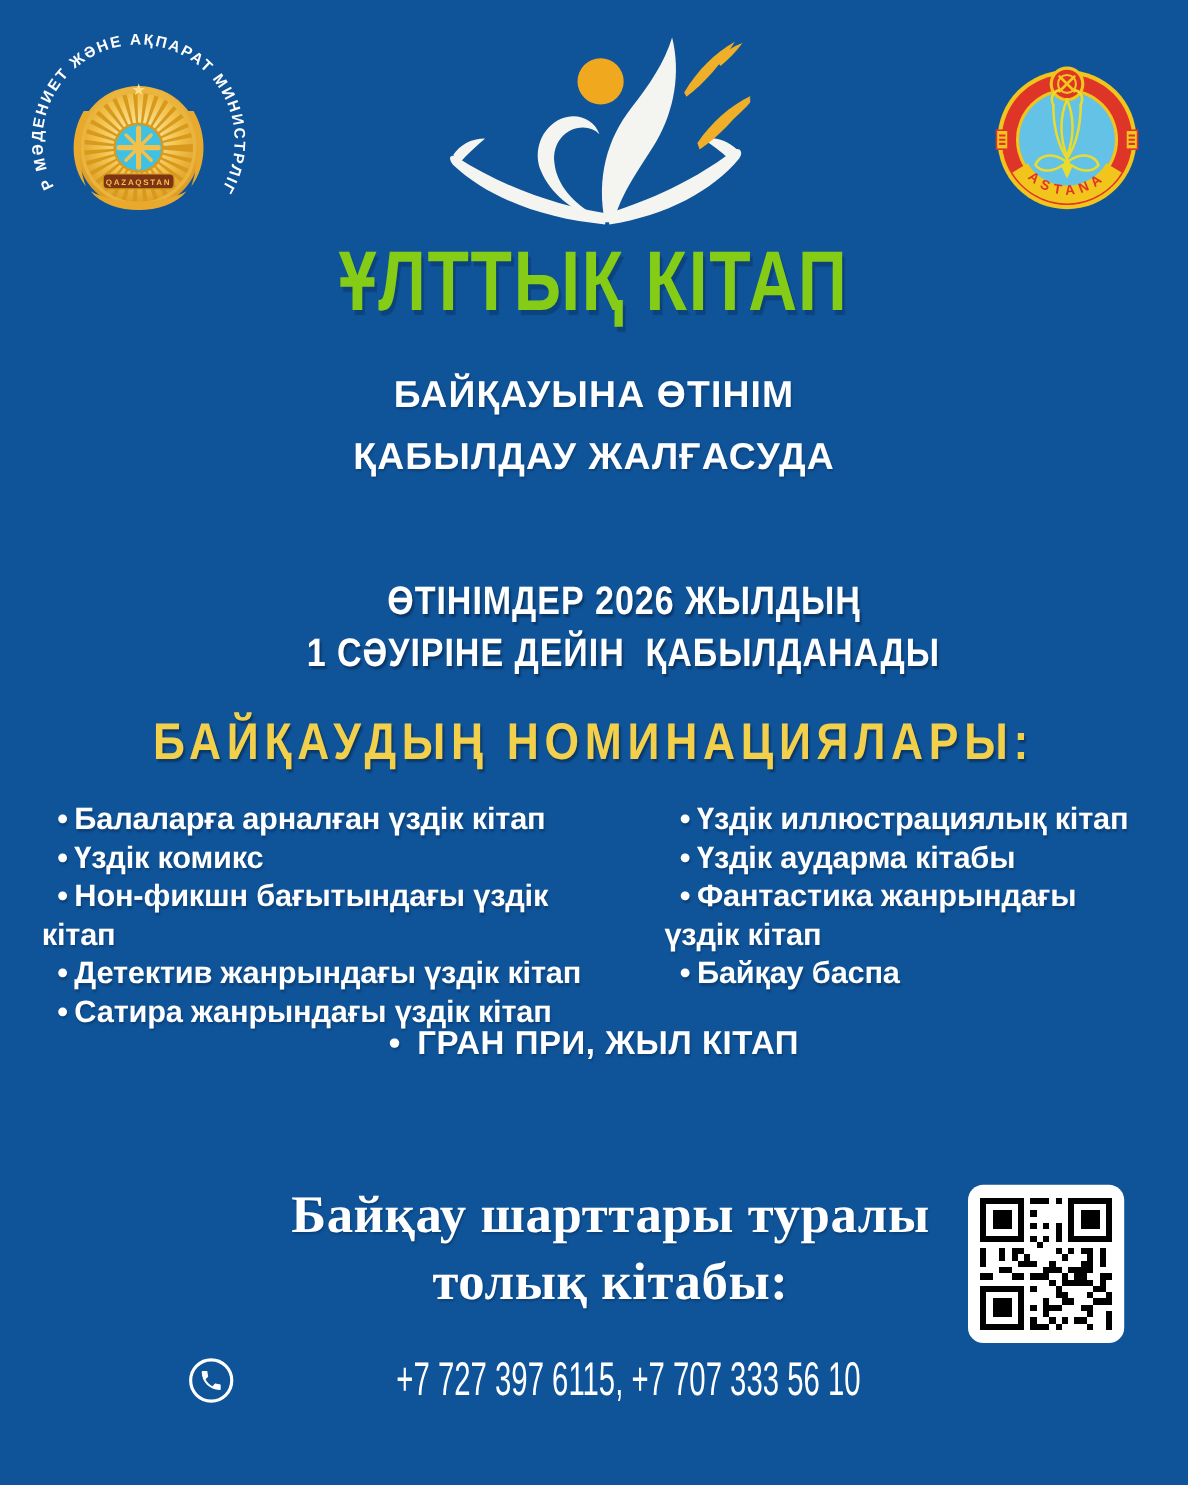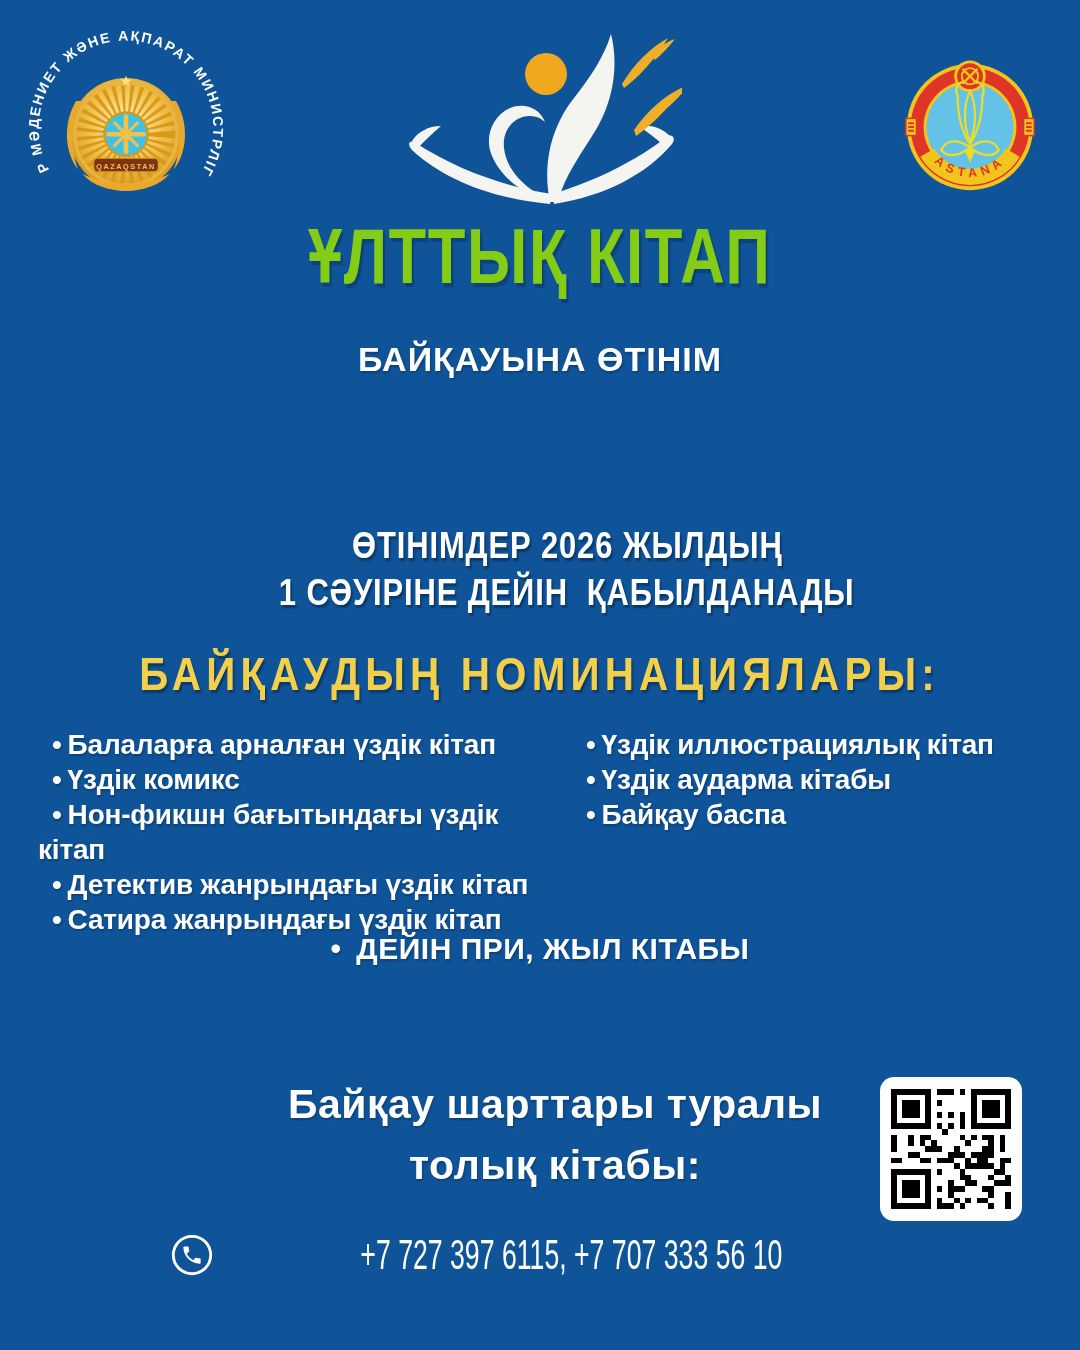--- a/index.html
+++ b/index.html
@@ -26,35 +26,35 @@
   .subtitle{top:331px;left:0;width:100%;text-align:center;
     font-size:34px;font-weight:700;line-height:56px;letter-spacing:1px;
     text-shadow:1px 2px 2px rgba(5,30,60,.35);}
   .deadline{top:522px;left:0;width:100%;text-align:center;
     font-size:36px;font-weight:700;line-height:47px;letter-spacing:1px;
     text-shadow:2px 3px 2px rgba(5,30,60,.5);margin-left:27px;}
   .nom-heading{top:646px;left:0;width:100%;text-align:center;
     font-size:47px;font-weight:700;color:#F2D04B;letter-spacing:6px;
     text-shadow:2px 3px 2px rgba(5,30,60,.5);}
 
-  .columns{top:727px;left:38px;width:1004px;display:flex;}
+  .columns{top:727px;left:38px;width:1004px;display:flex;gap:32px;}
   .col-left{width:512px;}
   .col-right{flex:1;padding-left:22px;}
   .bullet-item{
     font-size:28px;font-weight:700;line-height:35px;letter-spacing:-.2px;
     text-indent:14px;text-shadow:1px 2px 2px rgba(5,30,60,.35);}
   .bullet{margin-right:6px;}
 
   .grand{top:932px;left:0;width:100%;text-align:center;
     font-size:30px;font-weight:700;letter-spacing:.5px;
     text-shadow:1px 2px 2px rgba(5,30,60,.35);}
 
   .info{top:1074px;left:70px;width:970px;text-align:center;
-    font-size:41px;font-weight:700;line-height:61px;letter-spacing:.5px;
-    text-shadow:1px 2px 2px rgba(5,30,60,.35);}
+    font-size:48px;font-weight:700;line-height:61px;letter-spacing:.5px;
+    text-shadow:1px 2px 2px rgba(5,30,60,.35);font-family:Liberation Serif, serif;}
 
   .qr-box{left:880px;top:1077px;width:142px;height:144px;background:#ffffff;
     border-radius:14px;display:flex;align-items:center;justify-content:center;}
   .qr-box svg{display:block;}
   .qr-box rect{fill:#000000;shape-rendering:crispEdges;}
 
   .phone-row{top:1230px;left:0;width:100%;display:flex;align-items:center;justify-content:center;gap:16px;}
   .phone-text{font-size:43px;font-weight:400;color:#ffffff;letter-spacing:0px;
     display:inline-block;transform:scaleX(.62);transform-origin:center;white-space:pre;}
 </style>
@@ -166,20 +166,21 @@
       <path d="M 70 86 L 75 96 L 70 107 L 65 96 Z" fill="#E8DC2F"></path>
     </g>
   </svg>
 
   <div class="abs title">
     <span class="cond">ҰЛТТЫҚ КІТАП</span>
   </div>
 
   <div class="abs subtitle">
     <div>БАЙҚАУЫНА ӨТІНІМ</div>
+    <div>ҚАБЫЛДАУ ЖАЛҒАСУДА</div>
   </div>
 
   <div class="abs deadline">
     <div><span class="cond92">ӨТІНІМДЕР 2026 ЖЫЛДЫҢ</span></div>
     <div><span class="cond92">1 СӘУІРІНЕ ДЕЙІН  ҚАБЫЛДАНАДЫ</span></div>
   </div>
 
   <div class="abs nom-heading">
     <span class="cond92">БАЙҚАУДЫҢ НОМИНАЦИЯЛАРЫ:</span>
   </div>
@@ -188,27 +189,28 @@
     <div class="col-left">
         <div class="bullet-item"><span class="bullet">•</span><span>Балаларға арналған үздік кітап</span></div>
         <div class="bullet-item"><span class="bullet">•</span><span>Үздік комикс</span></div>
         <div class="bullet-item"><span class="bullet">•</span><span>Нон-фикшн бағытындағы үздік кітап</span></div>
         <div class="bullet-item"><span class="bullet">•</span><span>Детектив жанрындағы үздік кітап</span></div>
         <div class="bullet-item"><span class="bullet">•</span><span>Сатира жанрындағы үздік кітап</span></div>
       </div>
     <div class="col-right">
         <div class="bullet-item"><span class="bullet">•</span><span>Үздік иллюстрациялық кітап</span></div>
         <div class="bullet-item"><span class="bullet">•</span><span>Үздік аударма кітабы</span></div>
+        <div class="bullet-item"><span class="bullet">•</span><span>Фантастика жанрындағы үздік кітап</span></div>
         <div class="bullet-item"><span class="bullet">•</span><span>Байқау баспа</span></div>
       </div>
   </div>
 
   <div class="abs grand">
     <span class="bullet">•</span>
-    <span>ДЕЙІН ПРИ, ЖЫЛ КІТАБЫ</span>
+    <span>ГРАН ПРИ, ЖЫЛ КІТАП</span>
   </div>
 
   <div class="abs info">
     <div>Байқау шарттары туралы</div>
     <div>толық кітабы:</div>
   </div>
 
   <div class="abs qr-box">
     <svg id="qr-svg" width="120" height="120" viewBox="0 0 21 21">
         <rect x="0" y="0" width="1" height="1"></rect>

